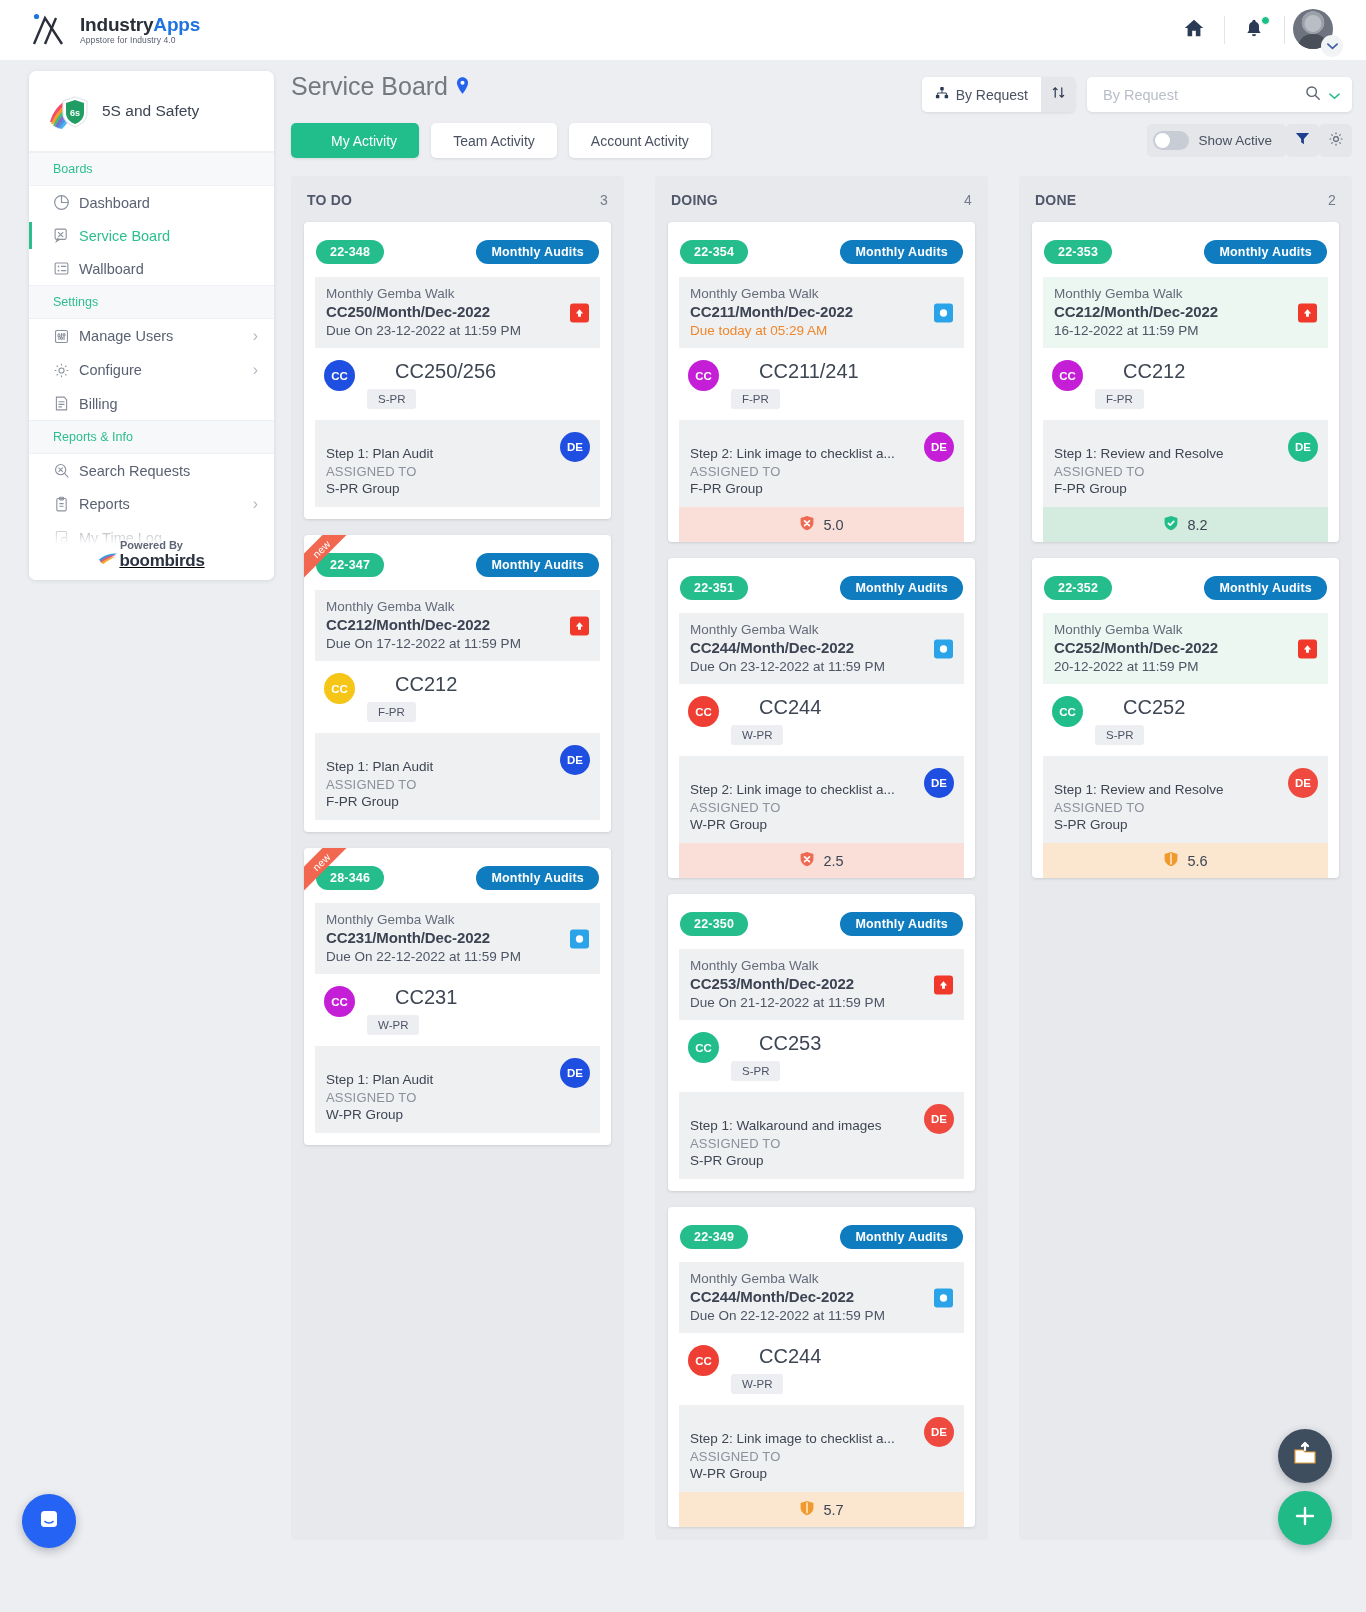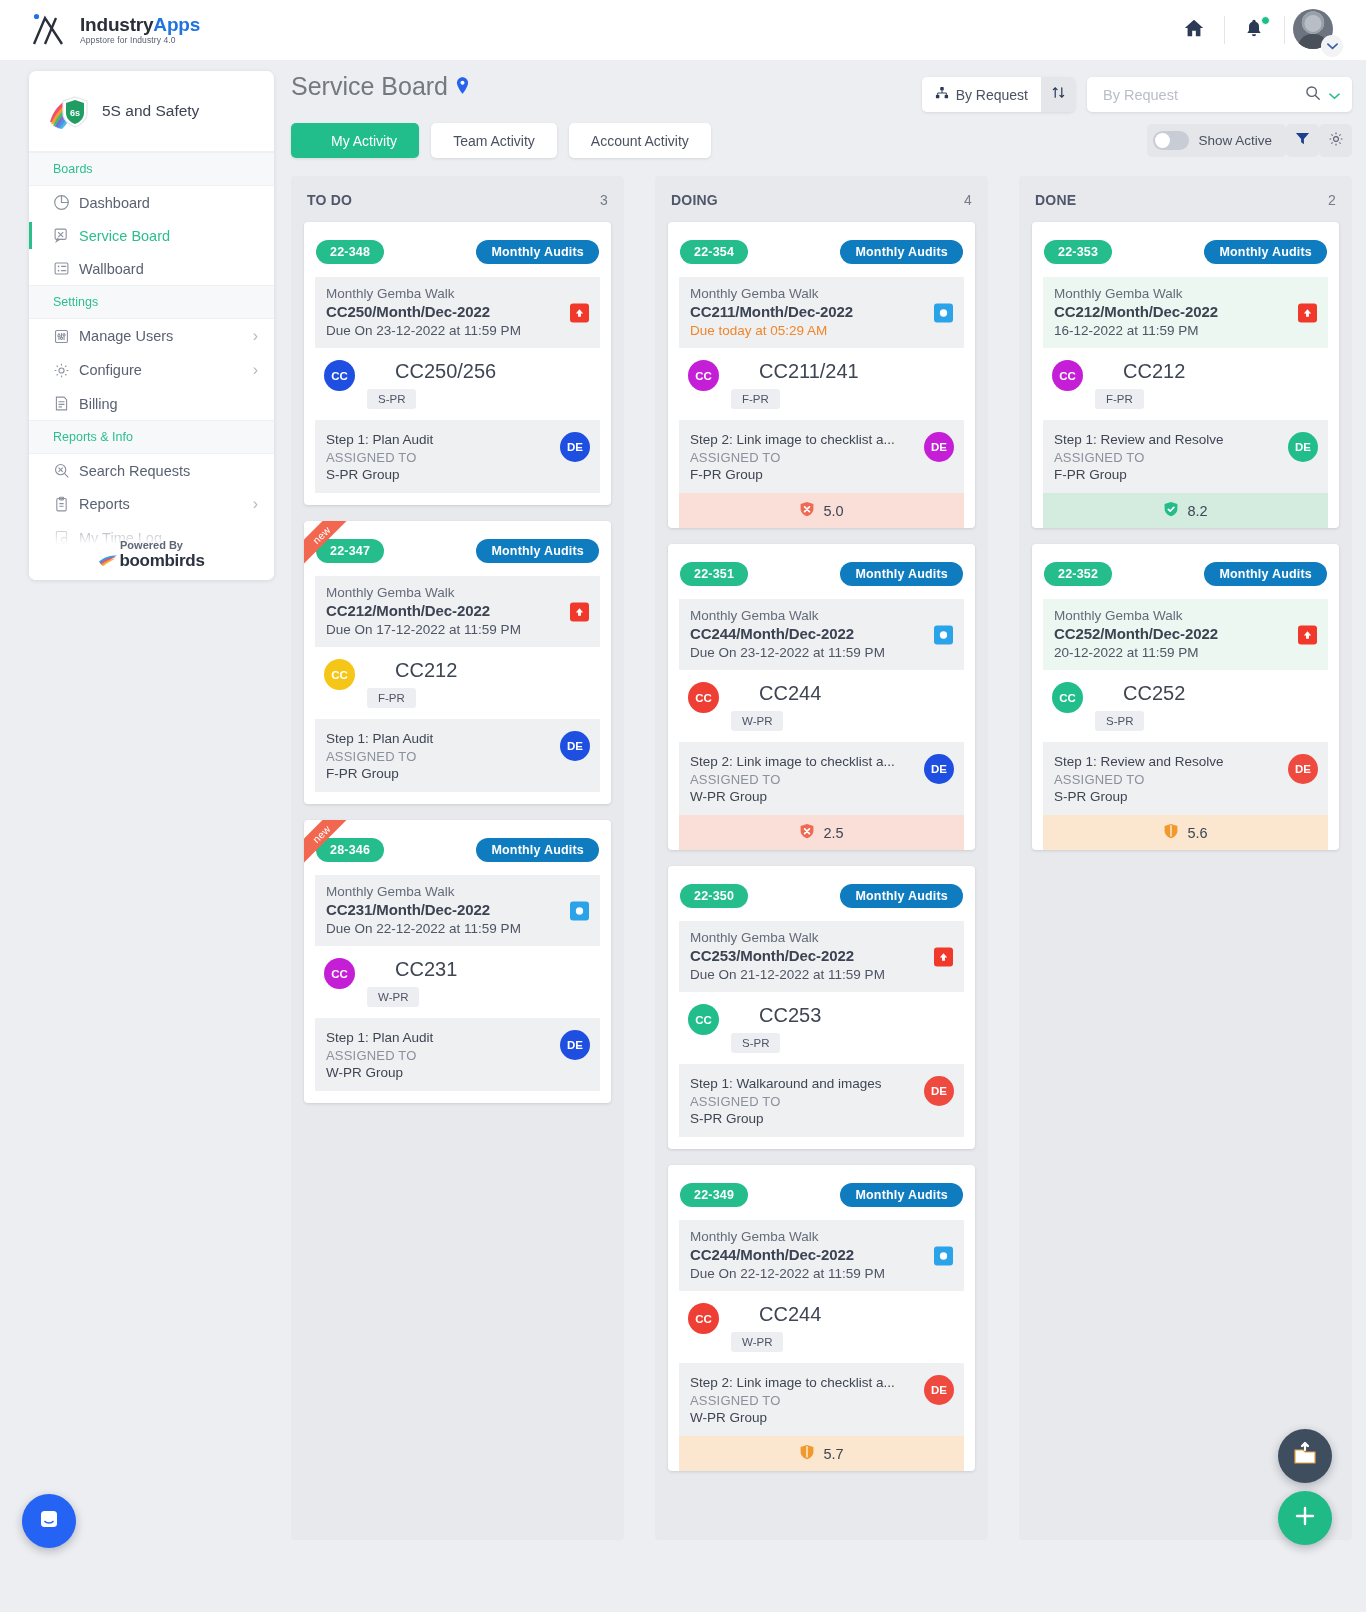--- a/index.html
+++ b/index.html
@@ -115,21 +115,21 @@
   }
   .sb-chev { color: #b3b9c4; font-size: 16px; margin-left: auto; }
   .sb-fade {
     position: absolute; left: 0; right: 0; bottom: 0; height: 66px;
     background: linear-gradient(to bottom, rgba(255,255,255,0) 0%, #fff 46%);
     display: flex; flex-direction: column; align-items: center; justify-content: flex-end;
     padding-bottom: 9px;
   }
   .pb-label { font-size: 11px; color: #5e6574; font-weight: bold; }
   .pb-name { font-size: 17px; color: #2b3240; font-weight: bold; letter-spacing: -0.3px; }
-  .pb-row { display: flex; align-items: flex-end; gap: 1px; }
+  .pb-row { display: flex; align-items: flex-start; gap: 1px; text-decoration: underline; }
 
   
   .main { flex: 1 1 auto; padding: 0 14px 0 17px; }
 
   .page-head {
     display: flex; align-items: flex-start; justify-content: space-between;
     padding: 12px 0 0 0;
   }
   .page-title {
     font-size: 25px; color: #74797f; font-weight: normal;
@@ -252,21 +252,21 @@
     color: #fff; font-size: 11.5px; font-weight: bold; flex: 0 0 auto;
   }
   .req-name { font-size: 20px; color: #3e4553; margin-left: 28px; }
   .req-tag {
     display: inline-block; margin-top: 6px;
     background: #eceef1; color: #4d5465;
     font-size: 11.5px; padding: 4px 11px; border-radius: 3px;
   }
 
   .card-step {
-    background: #eff0f2; padding: 12px 11px 11px 11px; position: relative;
+    background: #eff0f2; padding: 26px 11px 11px 11px; position: relative;
   }
   .st-title { font-size: 13.5px; color: #3e4553; padding-right: 44px; }
   .st-label { font-size: 13px; color: #8a909c; margin-top: 3px; letter-spacing: .2px; }
   .st-group { font-size: 13.5px; color: #3e4553; margin-top: 2px; }
   .av-de {
     position: absolute; right: 10px; top: 12px;
     width: 30px; height: 30px; border-radius: 50%;
     display: flex; align-items: center; justify-content: center;
     color: #fff; font-size: 11.5px; font-weight: bold;
   }

